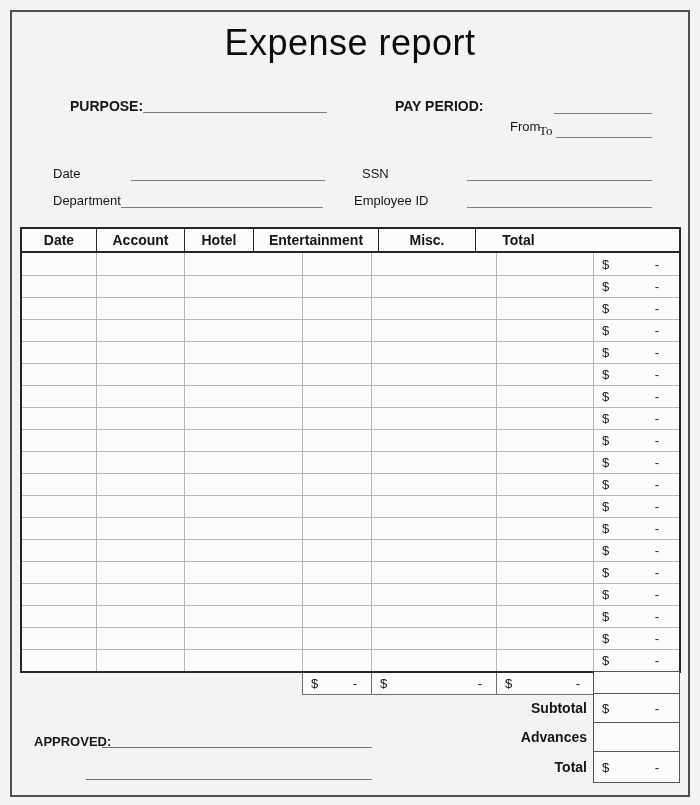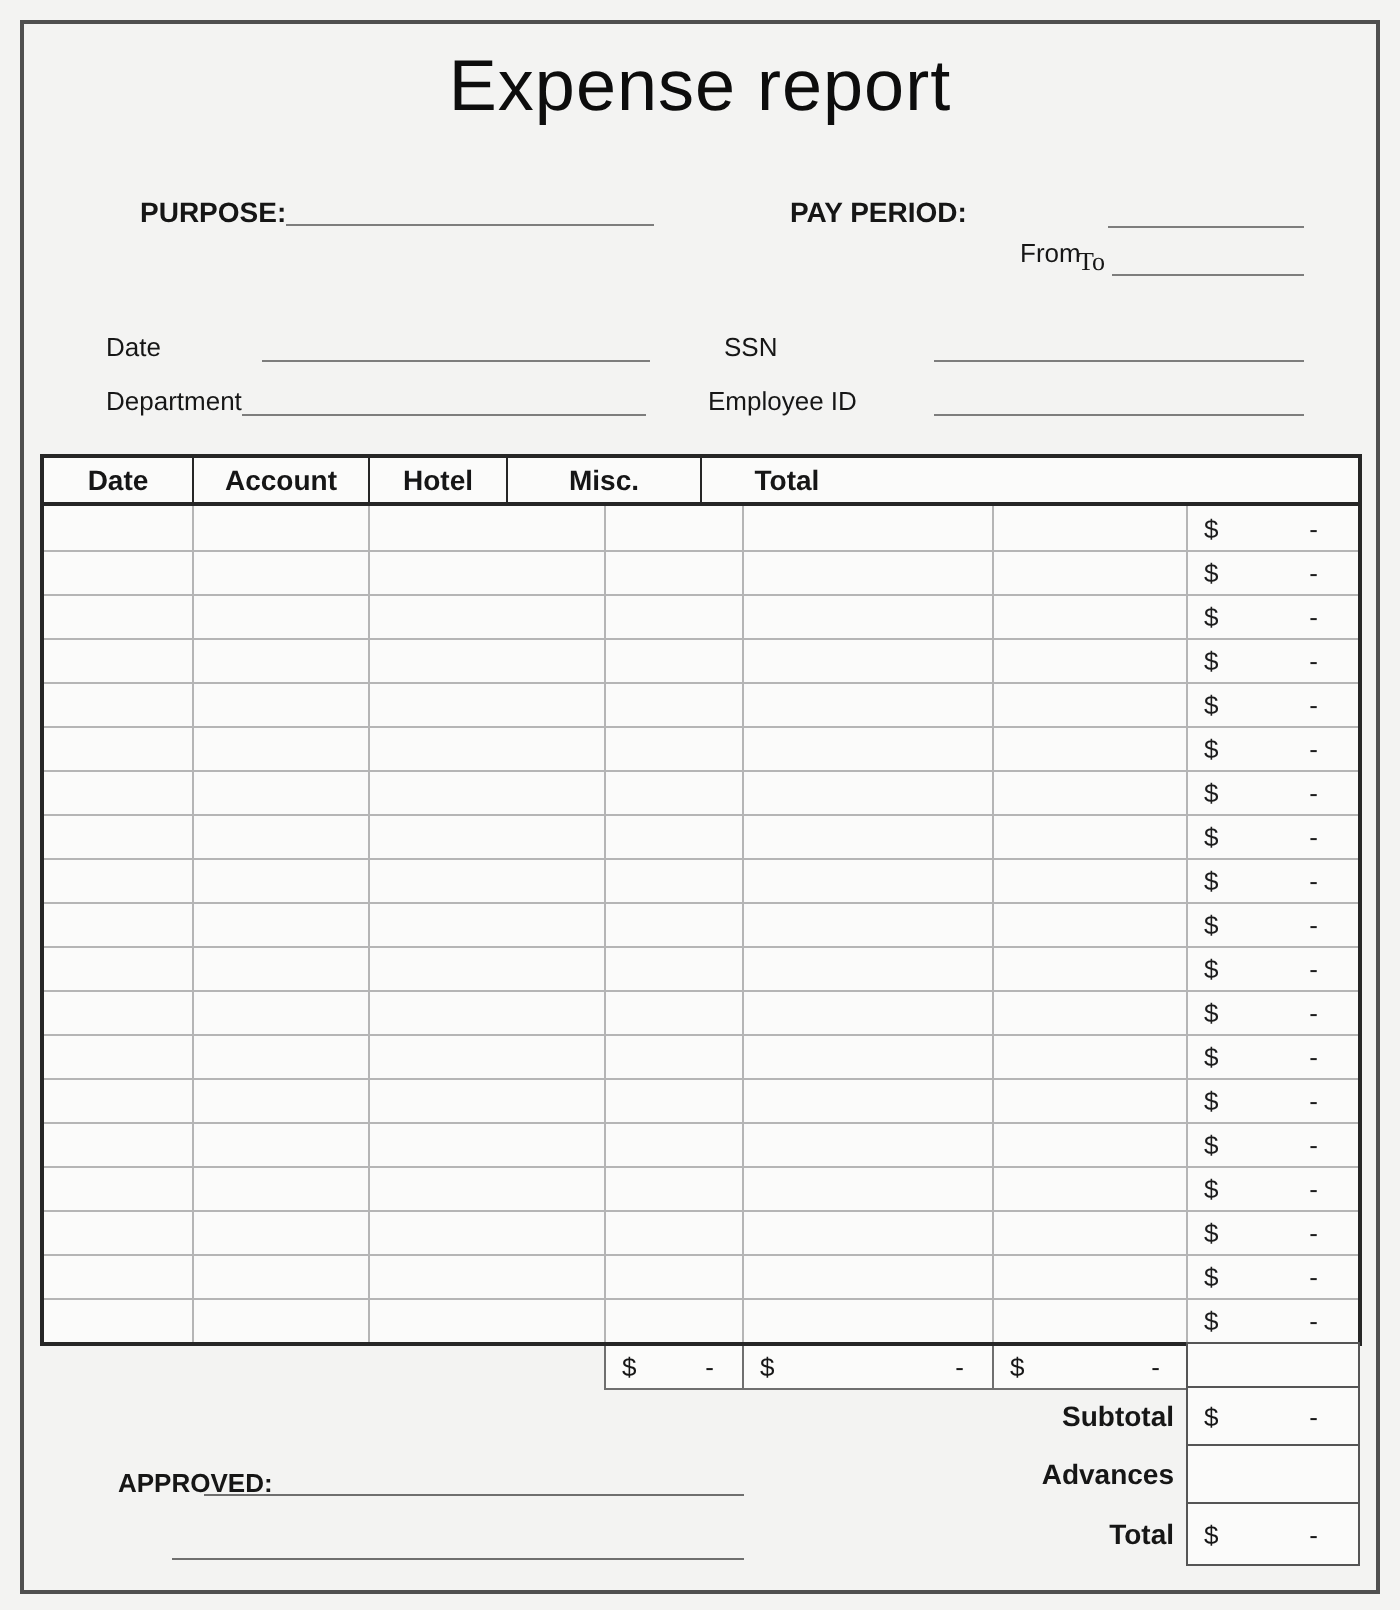--- a/index.html
+++ b/index.html
@@ -100,20 +100,21 @@
   <div class="fill-line" style="left:121px; top:192px; width:202px; font-size:13px;"></div>
 
   <div class="txt" style="left:354px; top:193px;">Employee ID</div>
   <div class="fill-line" style="left:467px; top:192px; width:185px; font-size:13px;"></div>
 
   <div class="etable">
     <div class="thead">
       <div class="hc c0">Date</div>
       <div class="hc c1">Account</div>
       <div class="hc c3">Hotel</div>
+      <div class="hc c4">Entertainment</div>
       <div class="hc c5">Misc.</div>
       <div class="hc c6">Total</div>
     </div>
     <div id="expense-rows">
         <div class="trow">
           <div class="tcell c0"></div>
           <div class="tcell c1"></div>
           <div class="tcell c2"></div>
           <div class="tcell c3"></div>
           <div class="tcell c4"></div>
@@ -367,16 +368,16 @@
     <div class="sum-cell h30">
       <span>$</span>
       <span>-</span>
     </div>
   </div>
 
   <div class="sum-lbl" style="top:700px;">Subtotal</div>
   <div class="sum-lbl" style="top:729px;">Advances</div>
   <div class="sum-lbl" style="top:759px;">Total</div>
 
-  <div class="lbl" style="left:42px; top:734px; font-size:13px;">APPROVED:</div>
+  <div class="lbl" style="left:17px; top:734px; font-size:13px;">APPROVED:</div>
   <div class="fill-line" style="left:102px; top:732px; width:270px; border-bottom-color:#6f6f6f; font-size:13px;"></div>
   <div class="fill-line" style="left:86px; top:764px; width:286px; border-bottom-color:#6f6f6f; font-size:13px;"></div>
 </div>
 
 </body></html>

